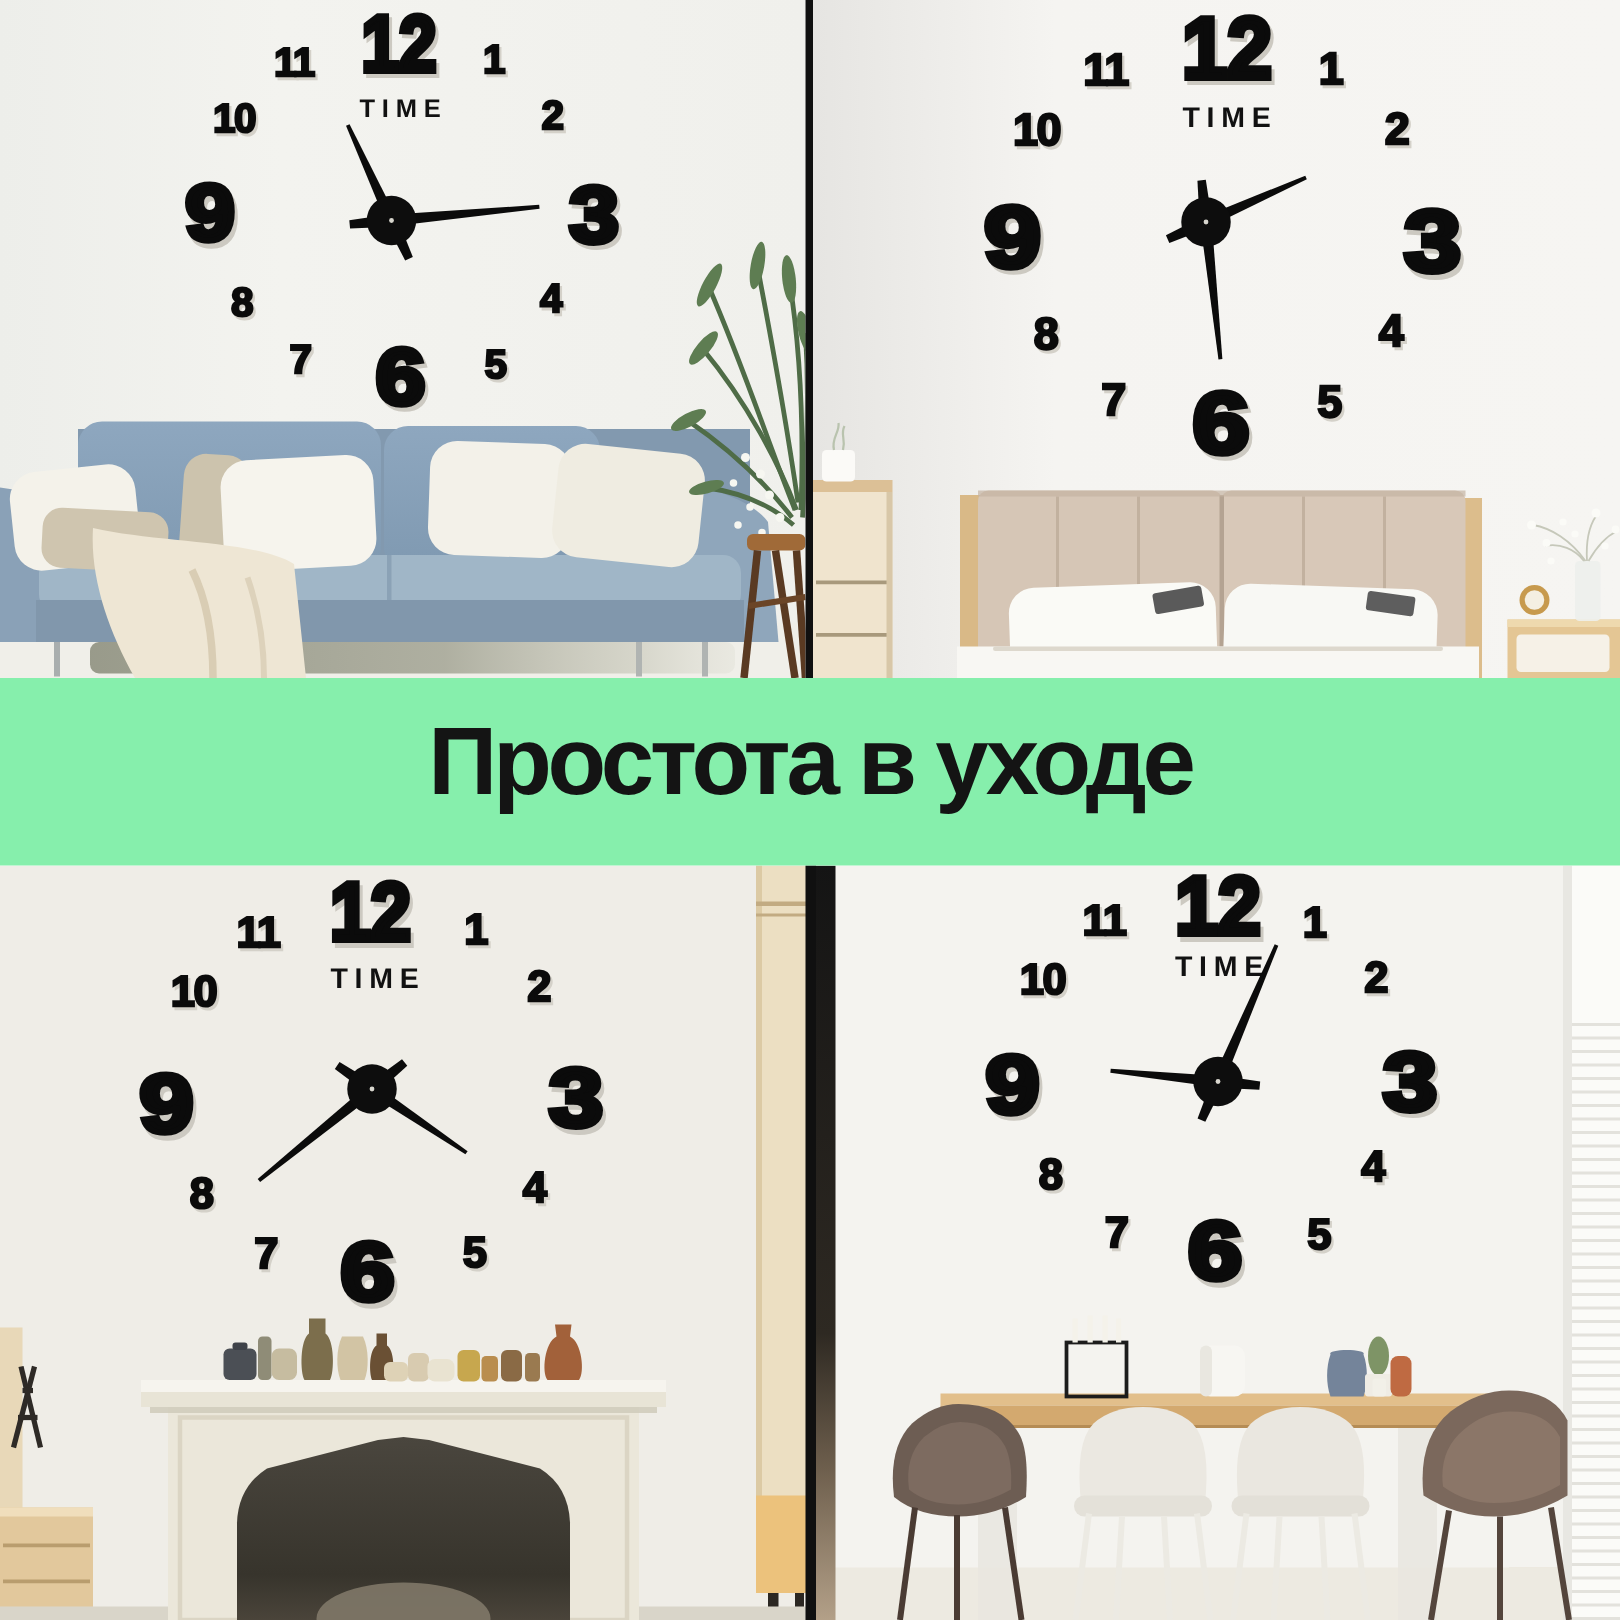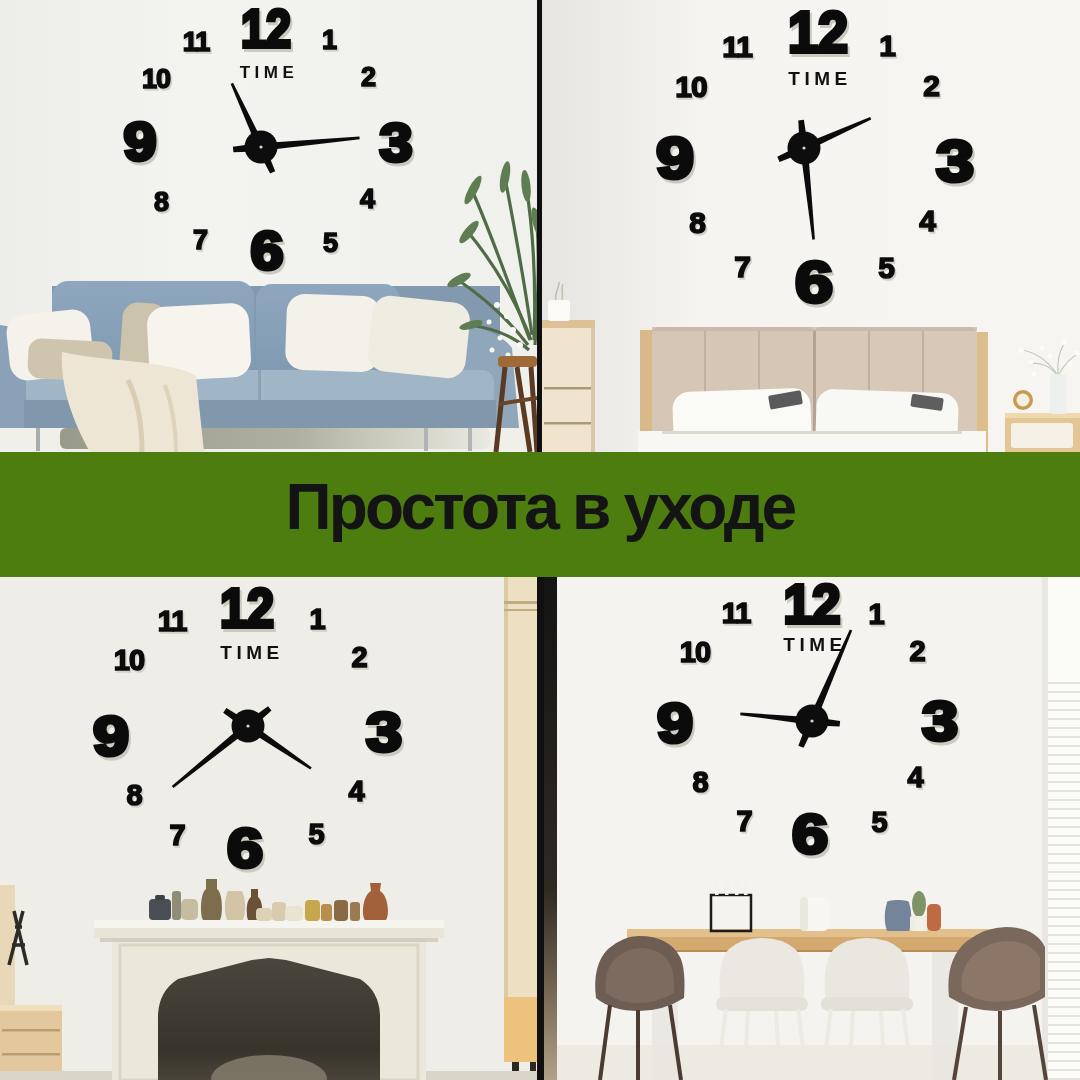--- a/index.html
+++ b/index.html
@@ -1,19 +1,19 @@
 <!DOCTYPE html>
 <html><head><meta charset="utf-8">
 <style>
  html,body { margin:0; padding:0; }
  #page { position:relative; width:1080px; height:1080px; background:#ffffff; overflow:hidden;
    font-family:"Liberation Sans", sans-serif; }
  .q { position:absolute; }
  svg text { font-family:"Liberation Sans", sans-serif; }
- #band { position:absolute; left:0; top:452px; width:1080px; height:125px; background:#4d7c0f; }
+ #band { position:absolute; left:0; top:452px; width:1080px; height:125px; background:#86efac; }
  #band span { position:absolute; left:0; right:0; top:23px; text-align:center;
    font-size:64px; font-weight:bold; color:#141414; letter-spacing:-2.8px; line-height:1; }
  .sep { position:absolute; background:#101010; }
 </style></head>
 <body>
 <div id="page">
  <svg class="q" style="left:0;top:0" width="537" height="452" viewBox="0 0 537 452">
 
 <defs>
  <linearGradient id="tlwall" x1="0" y1="0" x2="1" y2="0">

